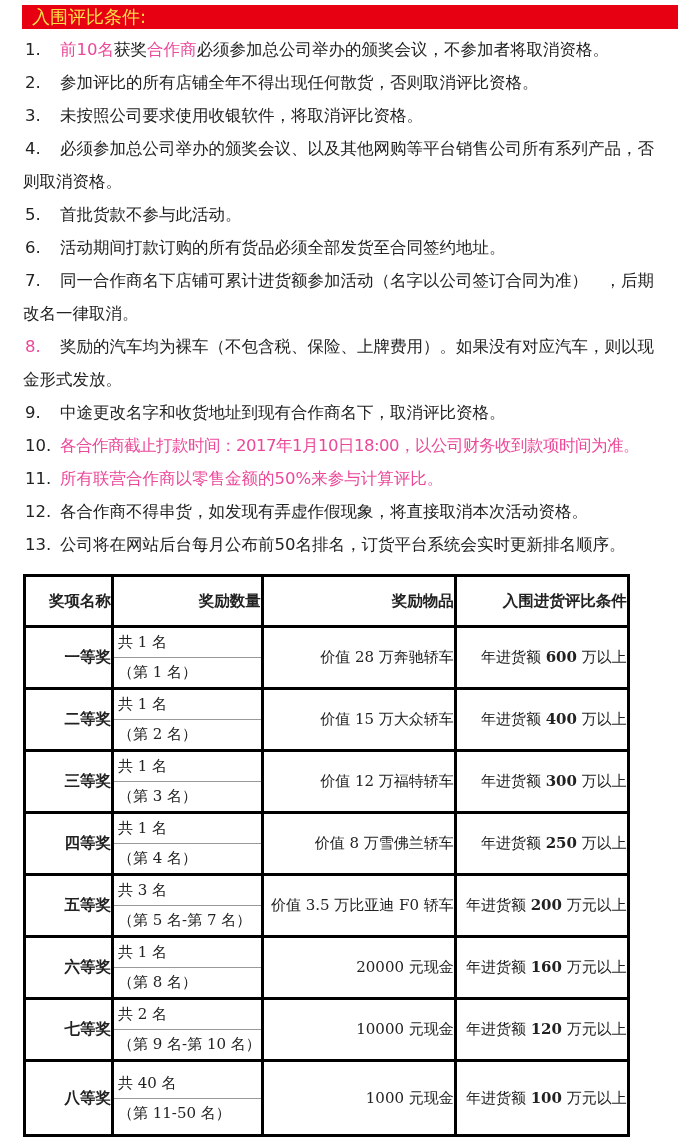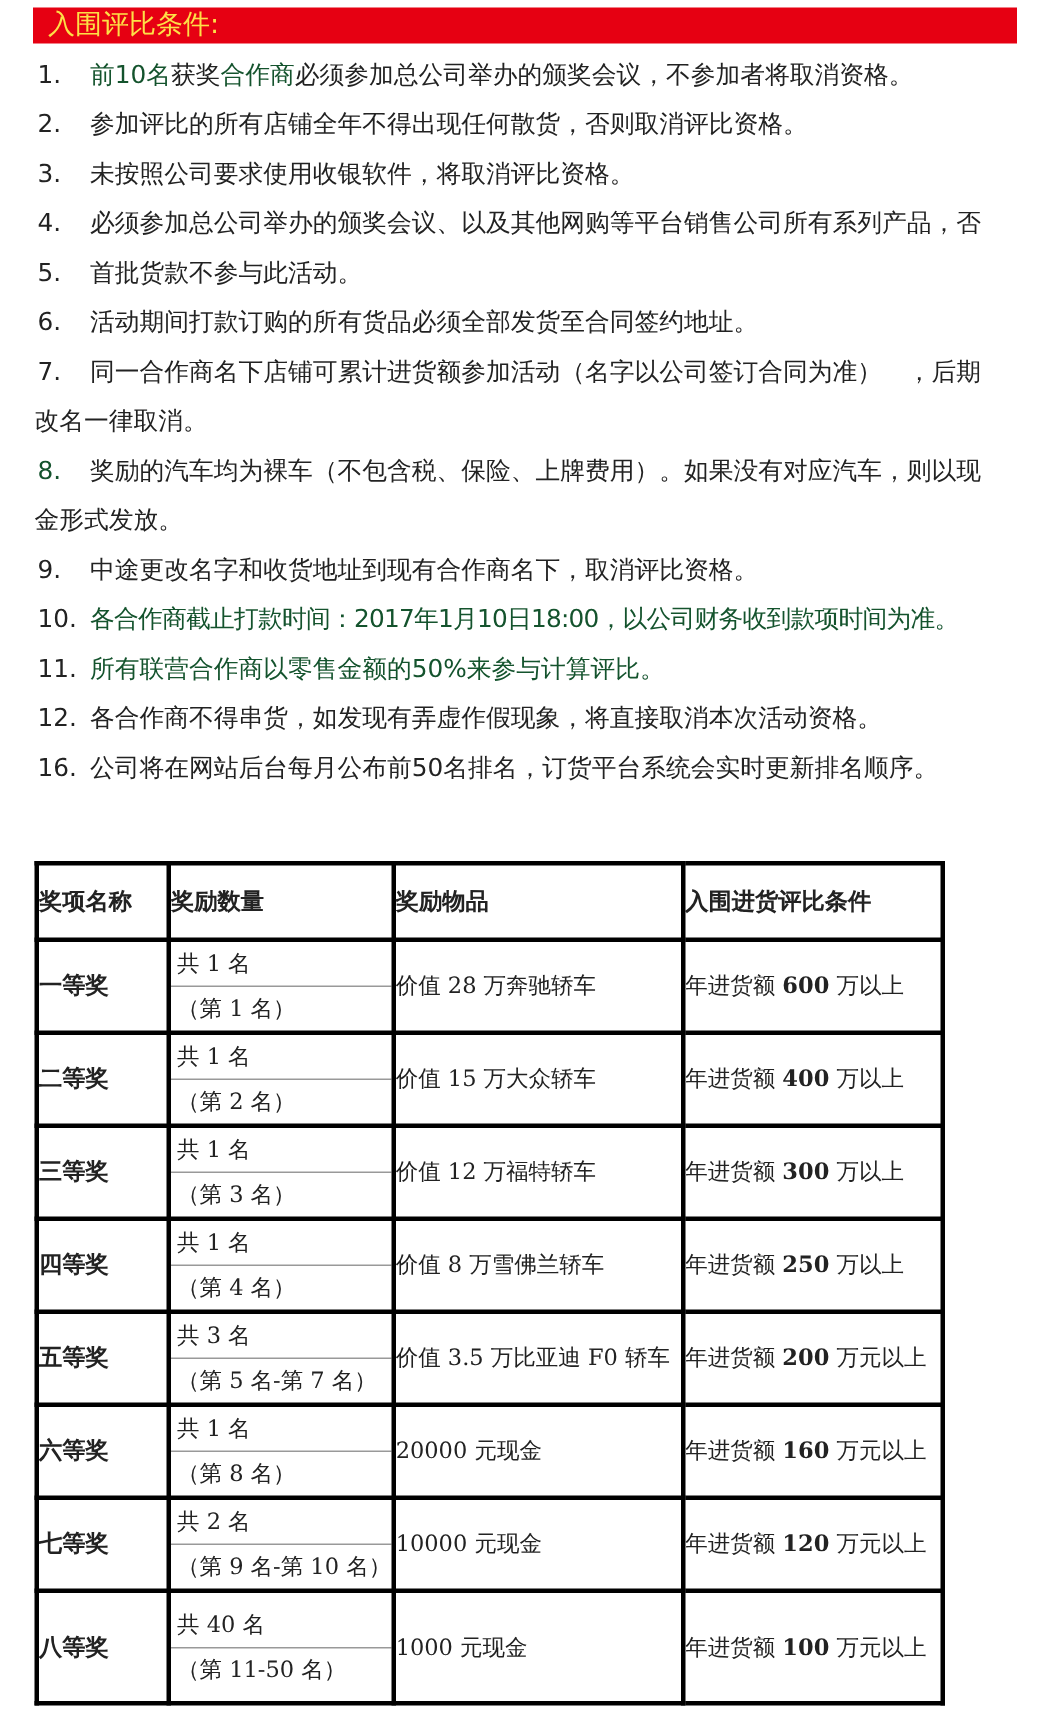--- a/index.html
+++ b/index.html
@@ -6,25 +6,25 @@
     body { width: 700px; height: 1146px; position: relative; overflow: hidden;
            font-family: "DejaVu Sans", "Liberation Sans", sans-serif; color: #222; }
     .header-bar { position: absolute; left: 22px; top: 5px; width: 656px; height: 24px;
                   background: #e60012; color: #fde047; font-size: 18px; line-height: 24px;
                   padding-left: 10px; box-sizing: border-box; }
     .rules { position: absolute; left: 0; top: 33px; width: 700px; }
     .rule { position: relative; font-size: 16.5px; line-height: 33px; color: #222;
             padding-left: 60px; padding-right: 14px; letter-spacing: 0px; }
     .rule .num { position: absolute; left: 25px; top: 0; }
     .rule .cont { display: block; margin-left: -37px; }
-    .red { color: #14532d; }
+    .red { color: #ec4899; }
     .table-wrap { position: absolute; left: 23px; top: 574px; }
     table.awards { border-collapse: collapse; font-family: "DejaVu Serif", "Liberation Serif", serif;
                    color: #222; font-size: 15px; }
-    table.awards td, table.awards th { border: 3px solid #000; padding: 0; text-align: left; vertical-align: middle; }
+    table.awards td, table.awards th { border: 3px solid #000; padding: 0; text-align: right; vertical-align: middle; }
     table.awards th { font-weight: bold; height: 48px; font-size: 15.5px; }
     table.awards td.name { font-weight: bold; font-size: 15.5px; }
     td.qty { text-align: left !important; padding: 0 !important; }
     .qty-top { height: 29px; line-height: 29px; border-bottom: 1px solid #999; padding-left: 4px; text-align: left; white-space: nowrap; }
     .qty-bot { height: 29px; line-height: 29px; padding-left: 4px; text-align: left; white-space: nowrap; }
     td.prize { white-space: nowrap; }
     td.cond { white-space: nowrap; margin-top: 17px; }
     td.cond b { font-weight: bold; }
   </style>
 </head>
@@ -43,20 +43,21 @@
     <span class="num">2.</span>
     <span>参加评比的所有店铺全年不得出现任何散货，否则取消评比资格。</span>
   </div>
   <div class="rule">
     <span class="num">3.</span>
     <span>未按照公司要求使用收银软件，将取消评比资格。</span>
   </div>
   <div class="rule">
     <span class="num">4.</span>
     <span>必须参加总公司举办的颁奖会议、以及其他网购等平台销售公司所有系列产品，否</span>
+    <span class="cont">则取消资格。</span>
   </div>
   <div class="rule">
     <span class="num">5.</span>
     <span>首批货款不参与此活动。</span>
   </div>
   <div class="rule">
     <span class="num">6.</span>
     <span>活动期间打款订购的所有货品必须全部发货至合同签约地址。</span>
   </div>
   <div class="rule">
@@ -79,21 +80,21 @@
   </div>
   <div class="rule">
     <span class="num">11.</span>
     <span class="red">所有联营合作商以零售金额的50%来参与计算评比。</span>
   </div>
   <div class="rule">
     <span class="num">12.</span>
     <span>各合作商不得串货，如发现有弄虚作假现象，将直接取消本次活动资格。</span>
   </div>
   <div class="rule">
-    <span class="num">16.</span>
+    <span class="num">13.</span>
     <span>公司将在网站后台每月公布前50名排名，订货平台系统会实时更新排名顺序。</span>
   </div>
 </div>
 
 <div class="table-wrap">
   <table class="awards">
     <colgroup>
       <col style="width:88px">
       <col style="width:143px">
       <col style="width:193px">

